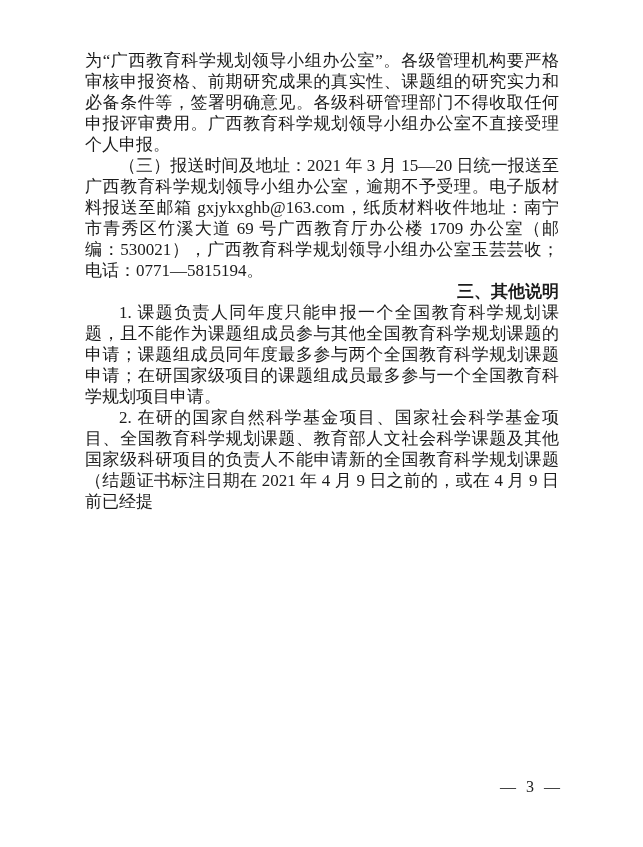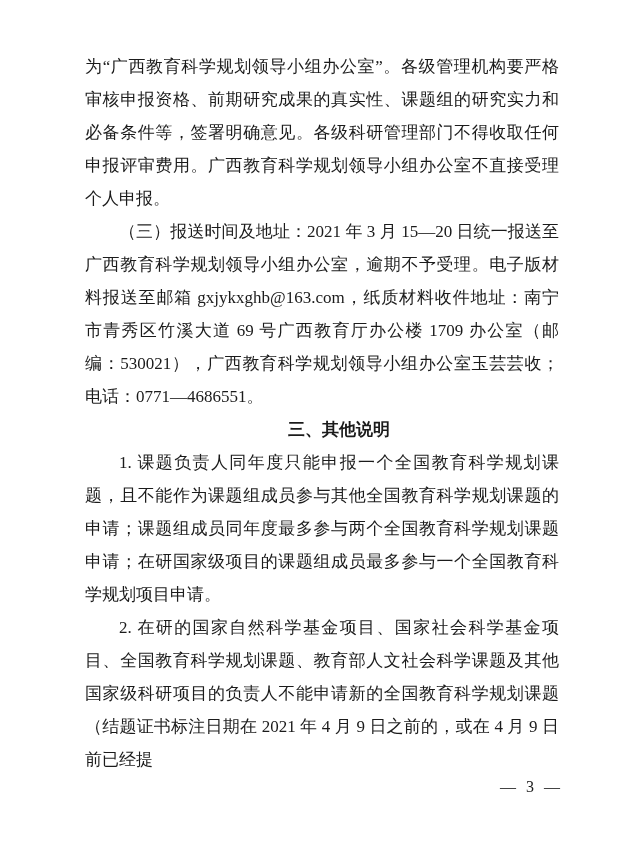--- a/index.html
+++ b/index.html
@@ -16,53 +16,53 @@
     overflow: hidden;
     color: #1b1b1b;
     font-family: "Liberation Serif", "DejaVu Serif", serif;
   }
   .content {
     position: absolute;
     left: 85px;
     top: 50px;
     width: 474px;
     font-size: 17px;
-    line-height: 33px;
+    line-height: 21px;
     text-align: justify;
     text-justify: inter-character;
   }
   .para {
     margin: 0;
     padding: 0;
     text-indent: 2em;
     word-break: break-all;
   }
   .para.no-indent {
     text-indent: 0;
   }
   .para.heading {
     font-weight: bold;
-    text-align: center;
+    text-align: right;
   }
   .page-number {
     position: absolute;
     top: 776px;
     right: 80px;
     font-size: 16px;
     line-height: 22px;
     letter-spacing: 3px;
     color: #1b1b1b;
     white-space: pre;
   }
 </style>
 </head>
 <body>
 
 <div class="page">
   <div class="content">
     <p class="para no-indent">为“广西教育科学规划领导小组办公室”。各级管理机构要严格审核申报资格、前期研究成果的真实性、课题组的研究实力和必备条件等，签署明确意见。各级科研管理部门不得收取任何申报评审费用。广西教育科学规划领导小组办公室不直接受理个人申报。</p>
-    <p class="para">（三）报送时间及地址：2021 年 3 月 15—20 日统一报送至广西教育科学规划领导小组办公室，逾期不予受理。电子版材料报送至邮箱 gxjykxghb@163.com，纸质材料收件地址：南宁市青秀区竹溪大道 69 号广西教育厅办公楼 1709 办公室（邮编：530021），广西教育科学规划领导小组办公室玉芸芸收；电话：0771—4686551。</p>
+    <p class="para">（三）报送时间及地址：2021 年 3 月 15—20 日统一报送至广西教育科学规划领导小组办公室，逾期不予受理。电子版材料报送至邮箱 gxjykxghb@163.com，纸质材料收件地址：南宁市青秀区竹溪大道 69 号广西教育厅办公楼 1709 办公室（邮编：530021），广西教育科学规划领导小组办公室玉芸芸收；电话：0771—5815194。</p>
     <p class="para heading">三、其他说明</p>
     <p class="para">1. 课题负责人同年度只能申报一个全国教育科学规划课题，且不能作为课题组成员参与其他全国教育科学规划课题的申请；课题组成员同年度最多参与两个全国教育科学规划课题申请；在研国家级项目的课题组成员最多参与一个全国教育科学规划项目申请。</p>
     <p class="para">2. 在研的国家自然科学基金项目、国家社会科学基金项目、全国教育科学规划课题、教育部人文社会科学课题及其他国家级科研项目的负责人不能申请新的全国教育科学规划课题（结题证书标注日期在 2021 年 4 月 9 日之前的，或在 4 月 9 日前已经提</p>
   </div>
   <div class="page-number">— 3 —</div>
 </div>
 
 </body></html>

